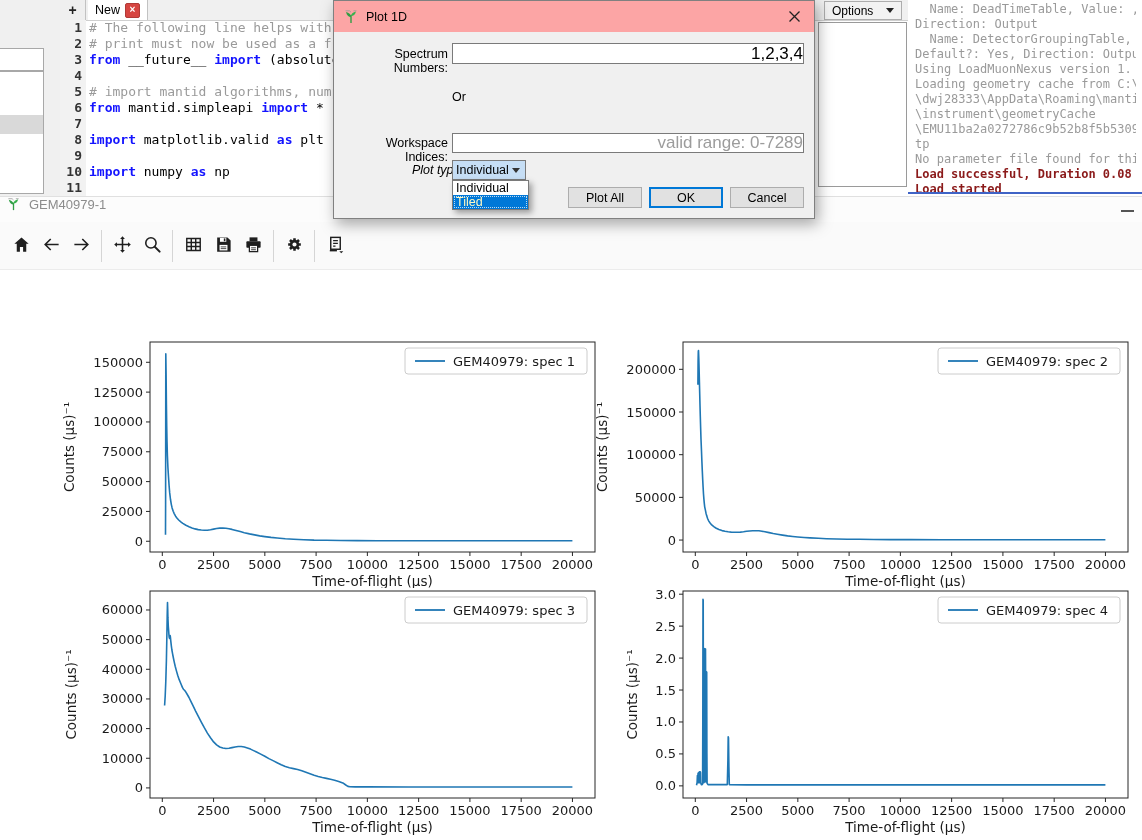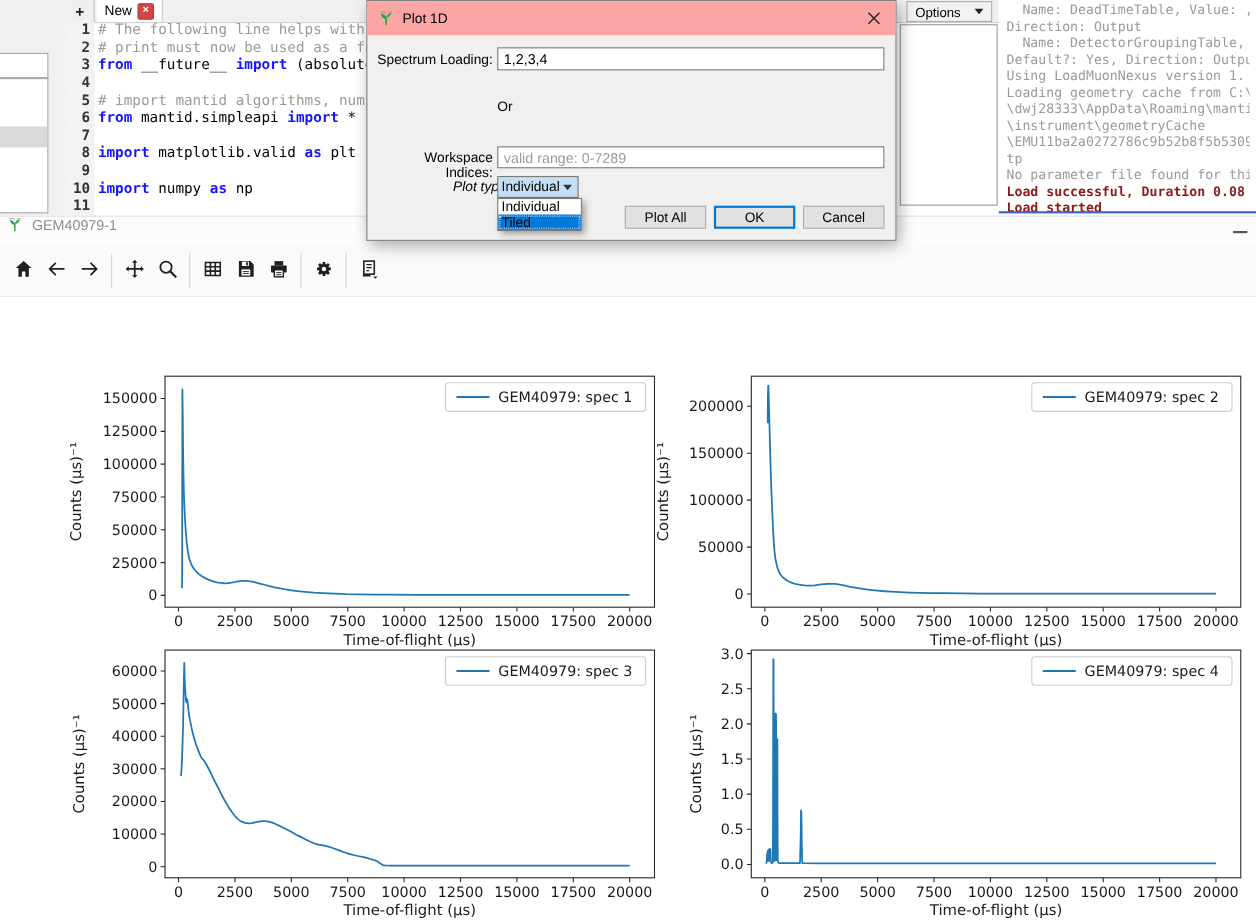--- a/index.html
+++ b/index.html
@@ -45,31 +45,31 @@
           box-shadow:3px 5px 14px rgba(0,0,0,.35);z-index:50;}
   .dlg-title{position:absolute;left:0;top:0;width:100%;height:31px;background:#fca5a5;display:flex;align-items:center;}
   .micon{display:inline-flex;width:16px;height:16px;}
   .dlg-title .micon{margin-left:9px;}
   .dlg-title-text{margin-left:7px;font-size:12.5px;}
   .dlg-close{position:absolute;right:13px;top:9px;width:13px;height:13px;}
   .lbl{position:absolute;text-align:right;font-size:12.5px;}
   .lbl1{left:6px;top:46px;width:108px;}
   .lbl2{left:6px;top:135px;width:108px;}
   .lbl3{left:22px;top:162px;width:108px;font-style:italic;}
-  .inp{position:absolute;border:1px solid #7a7a7a;background:#fff;font-family:"Liberation Sans",sans-serif;font-size:13px;padding:0 0 0 5px;box-sizing:border-box;}
+  .inp{position:absolute;border:1px solid #7a7a7a;background:#fff;font-family:"Liberation Sans",sans-serif;font-size:17px;padding:0 0 0 5px;box-sizing:border-box;text-align:right;}
   .inp1{left:118px;top:42px;width:352px;height:21px;}
   .inp2{left:118px;top:132px;width:352px;height:20px;}
   .inp2::placeholder{color:#9c9c9c;opacity:1;}
   .or{position:absolute;left:118px;top:89px;width:40px;}
   .combo{position:absolute;left:118px;top:159px;width:74px;height:20px;background:#c6def5;border:1px solid #7a7a7a;box-sizing:border-box;display:flex;align-items:center;}
   .combo-text{flex:1;padding-left:3px;font-size:12.5px;}
   .combo-arrow{width:0;height:0;border-left:4px solid transparent;border-right:4px solid transparent;border-top:5px solid #333;margin-right:5px;}
   .dropdown{position:absolute;left:118px;top:179px;width:75px;background:#fff;border:1px solid #7a7a7a;box-shadow:3px 3px 6px rgba(0,0,0,.35);z-index:60;}
   .dd-item{height:14px;line-height:14px;font-size:12.5px;padding-left:3px;white-space:nowrap;}
-  .dd-sel{background:#0078d7;color:#000000;outline:1px dotted #bcd9f2;outline-offset:-2px;}
+  .dd-sel{background:#0078d7;color:#fef9c3;outline:1px dotted #bcd9f2;outline-offset:-2px;}
   .dbtn{position:absolute;height:21px;width:74px;background:#e1e1e1;border:1px solid #adadad;font-family:Liberation Sans, sans-serif;font-size:12.5px;box-sizing:border-box;}
   .plotall{left:234px;top:186px;}
   .ok{left:315px;top:186px;border:2px solid #0078d7;}
   .cancel{left:396px;top:186px;}
 
   
   .pwin{position:absolute;left:0;top:196px;width:1142px;height:644px;background:#fff;}
   .ptitle{position:absolute;left:0;top:0;width:100%;height:26px;background:#fcfcfc;border-top:1px solid #e0e0e0;display:flex;align-items:flex-start;}
   .ptitle .micon{margin-left:6px;}
   .ptitle-text{margin-left:7px;color:#8c8c8c;font-size:13px;}
@@ -152,21 +152,21 @@
             <path d="M2.5 1.8h4l1.5 1.4M13.5 1.8h-3" stroke="#999" stroke-width=".8" fill="none"></path>
           </svg>
       </span>
       <span class="dlg-title-text">Plot 1D</span>
       <span class="dlg-close">
         <svg viewBox="0 0 13 13" width="13" height="13">
             <path d="M1.5 1.5 11.5 11.5 M11.5 1.5 1.5 11.5" stroke="#222" stroke-width="1.3"></path>
           </svg>
       </span>
     </div>
-    <div class="lbl lbl1">Spectrum Loading:</div>
+    <div class="lbl lbl1">Spectrum Numbers:</div>
     <input class="inp inp1" value="1,2,3,4" style="">
     <div class="or">Or</div>
     <div class="lbl lbl2">Workspace Indices:</div>
     <input class="inp inp2" placeholder="valid range: 0-7289" style="">
     <div class="lbl lbl3">Plot type:</div>
     <div class="combo">
       <span class="combo-text">Individual</span>
       <span class="combo-arrow"></span>
     </div>
     <div class="dropdown" id="dropdown">

